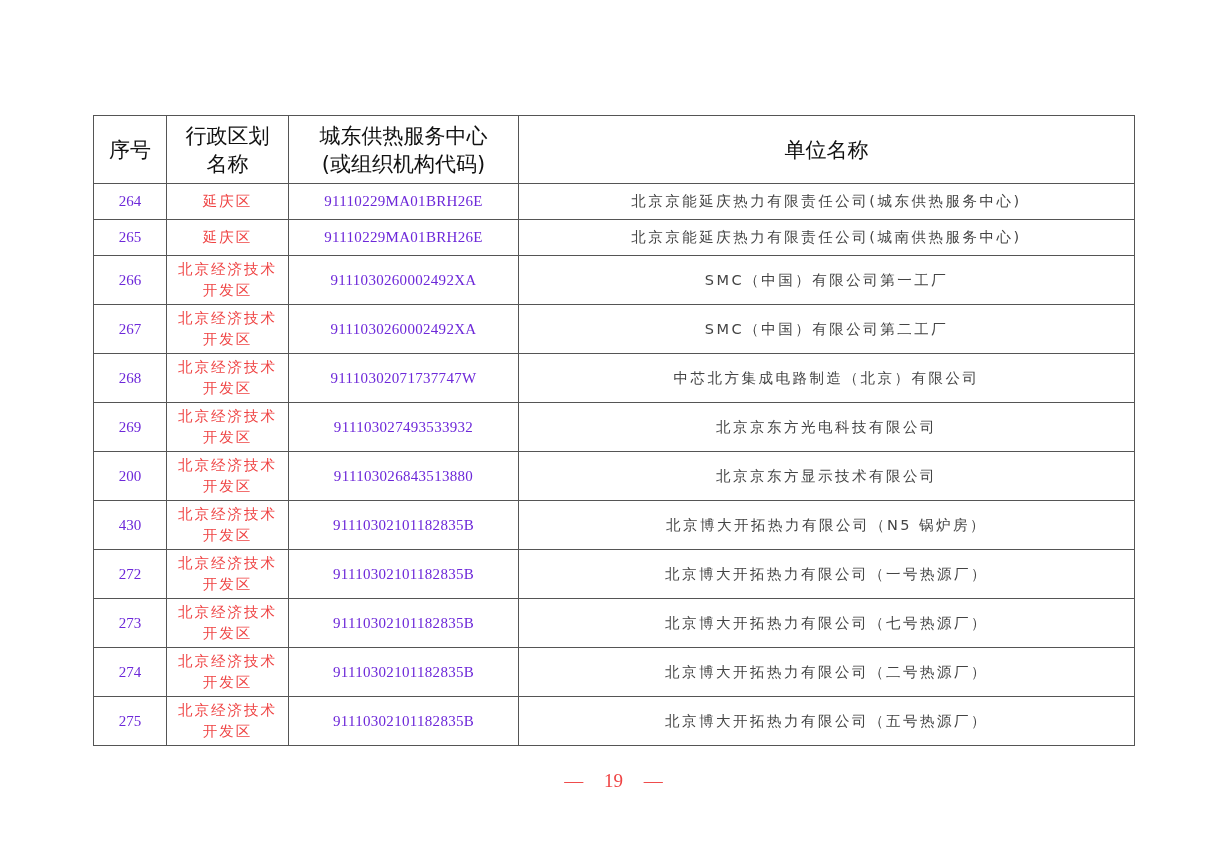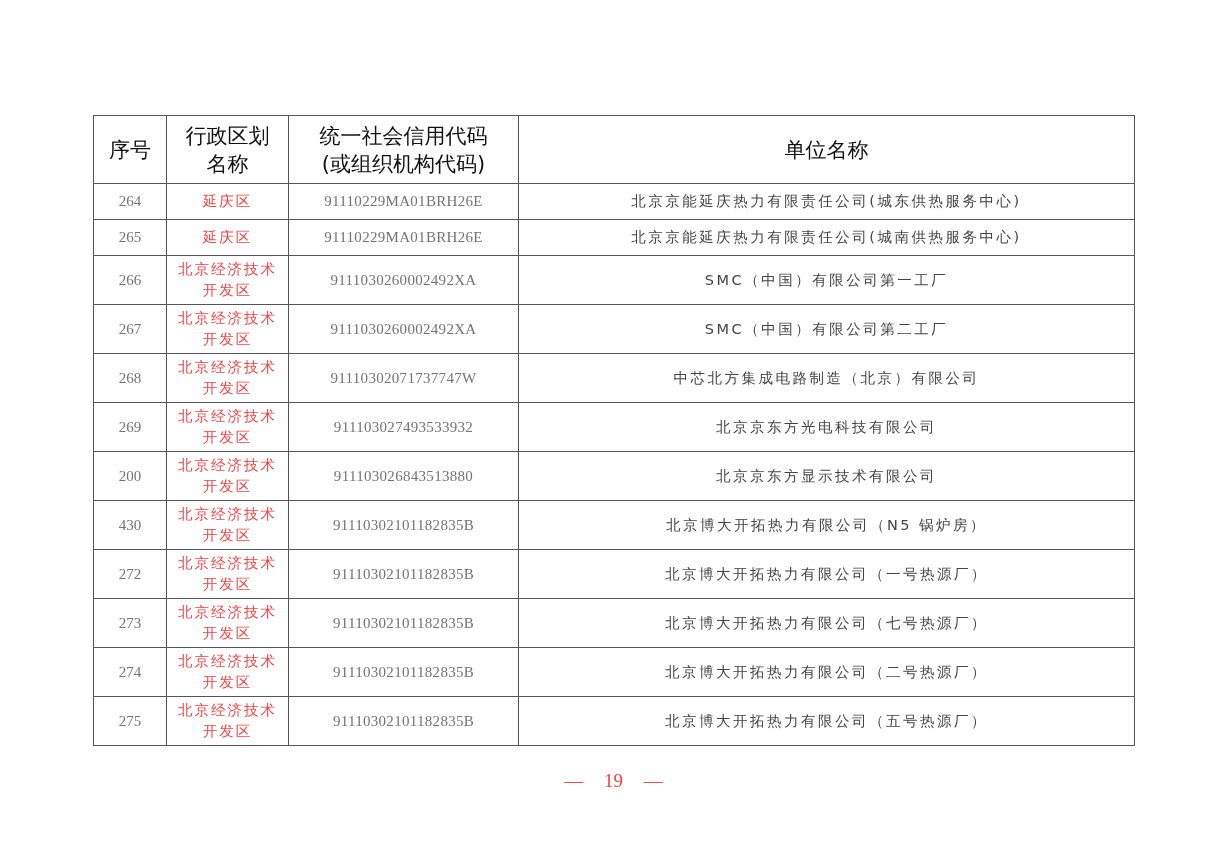--- a/index.html
+++ b/index.html
@@ -5,21 +5,21 @@
   html, body { margin:0; padding:0; background:#ffffff; }
   body { width:1227px; height:868px; position:relative; overflow:hidden;
          font-family:"DejaVu Serif","Liberation Serif",serif; color:#222; }
   .page { position:absolute; left:0; top:0; width:1227px; height:868px; background:#fff; }
   table.list { position:absolute; left:93px; top:115px; width:1041px;
                border-collapse:collapse; table-layout:fixed;border-radius:20px; }
   table.list td, table.list th { border:1px solid #555; text-align:center; vertical-align:middle;
                padding:0; overflow:hidden; }
   th { font-family:"DejaVu Sans","Liberation Sans",sans-serif; font-weight:normal;
        font-size:21px; line-height:28px; color:#111; height:67px; }
-  td { font-size:14.5px; color:#737373; }
+  td { font-size:14.5px; color:#6d28d9; }
   td.num { font-family:"Liberation Serif","DejaVu Serif",serif; font-size:15px; }
   td.code { font-family:"Liberation Serif","DejaVu Serif",serif; font-size:15px; letter-spacing:0.3px; }
   td.region { font-family:"DejaVu Sans","Liberation Sans",sans-serif; font-size:14.5px; line-height:21px; letter-spacing:2px; color:#ef4444; }
   td.name { font-family:"DejaVu Sans","Liberation Sans",sans-serif; font-size:14.5px; letter-spacing:2.5px; color:#444; }
   tr.single td { height:35px; }
   tr.double td { height:48px; }
   .footer { position:absolute; left:0; width:1227px; top:770px; text-align:center;
             font-family:"Liberation Serif","DejaVu Serif",serif; font-size:19px; color:#ef4444; }
   .footer span { margin:0 8px; }
 </style>
@@ -35,21 +35,21 @@
       <col style="width:616px">
     </colgroup>
     <thead>
       <tr>
         <th><span>序号</span></th>
         <th>
           <div>行政区划</div>
           <div>名称</div>
         </th>
         <th>
-          <div>统一社会信用代码</div>
+          <div>城东供热服务中心</div>
           <div>(或组织机构代码)</div>
         </th>
         <th><span>单位名称</span></th>
       </tr>
     </thead>
     <tbody>
       <tr class="single">
         <td class="num">264</td>
         <td class="region">
             <div>延庆区</div>

